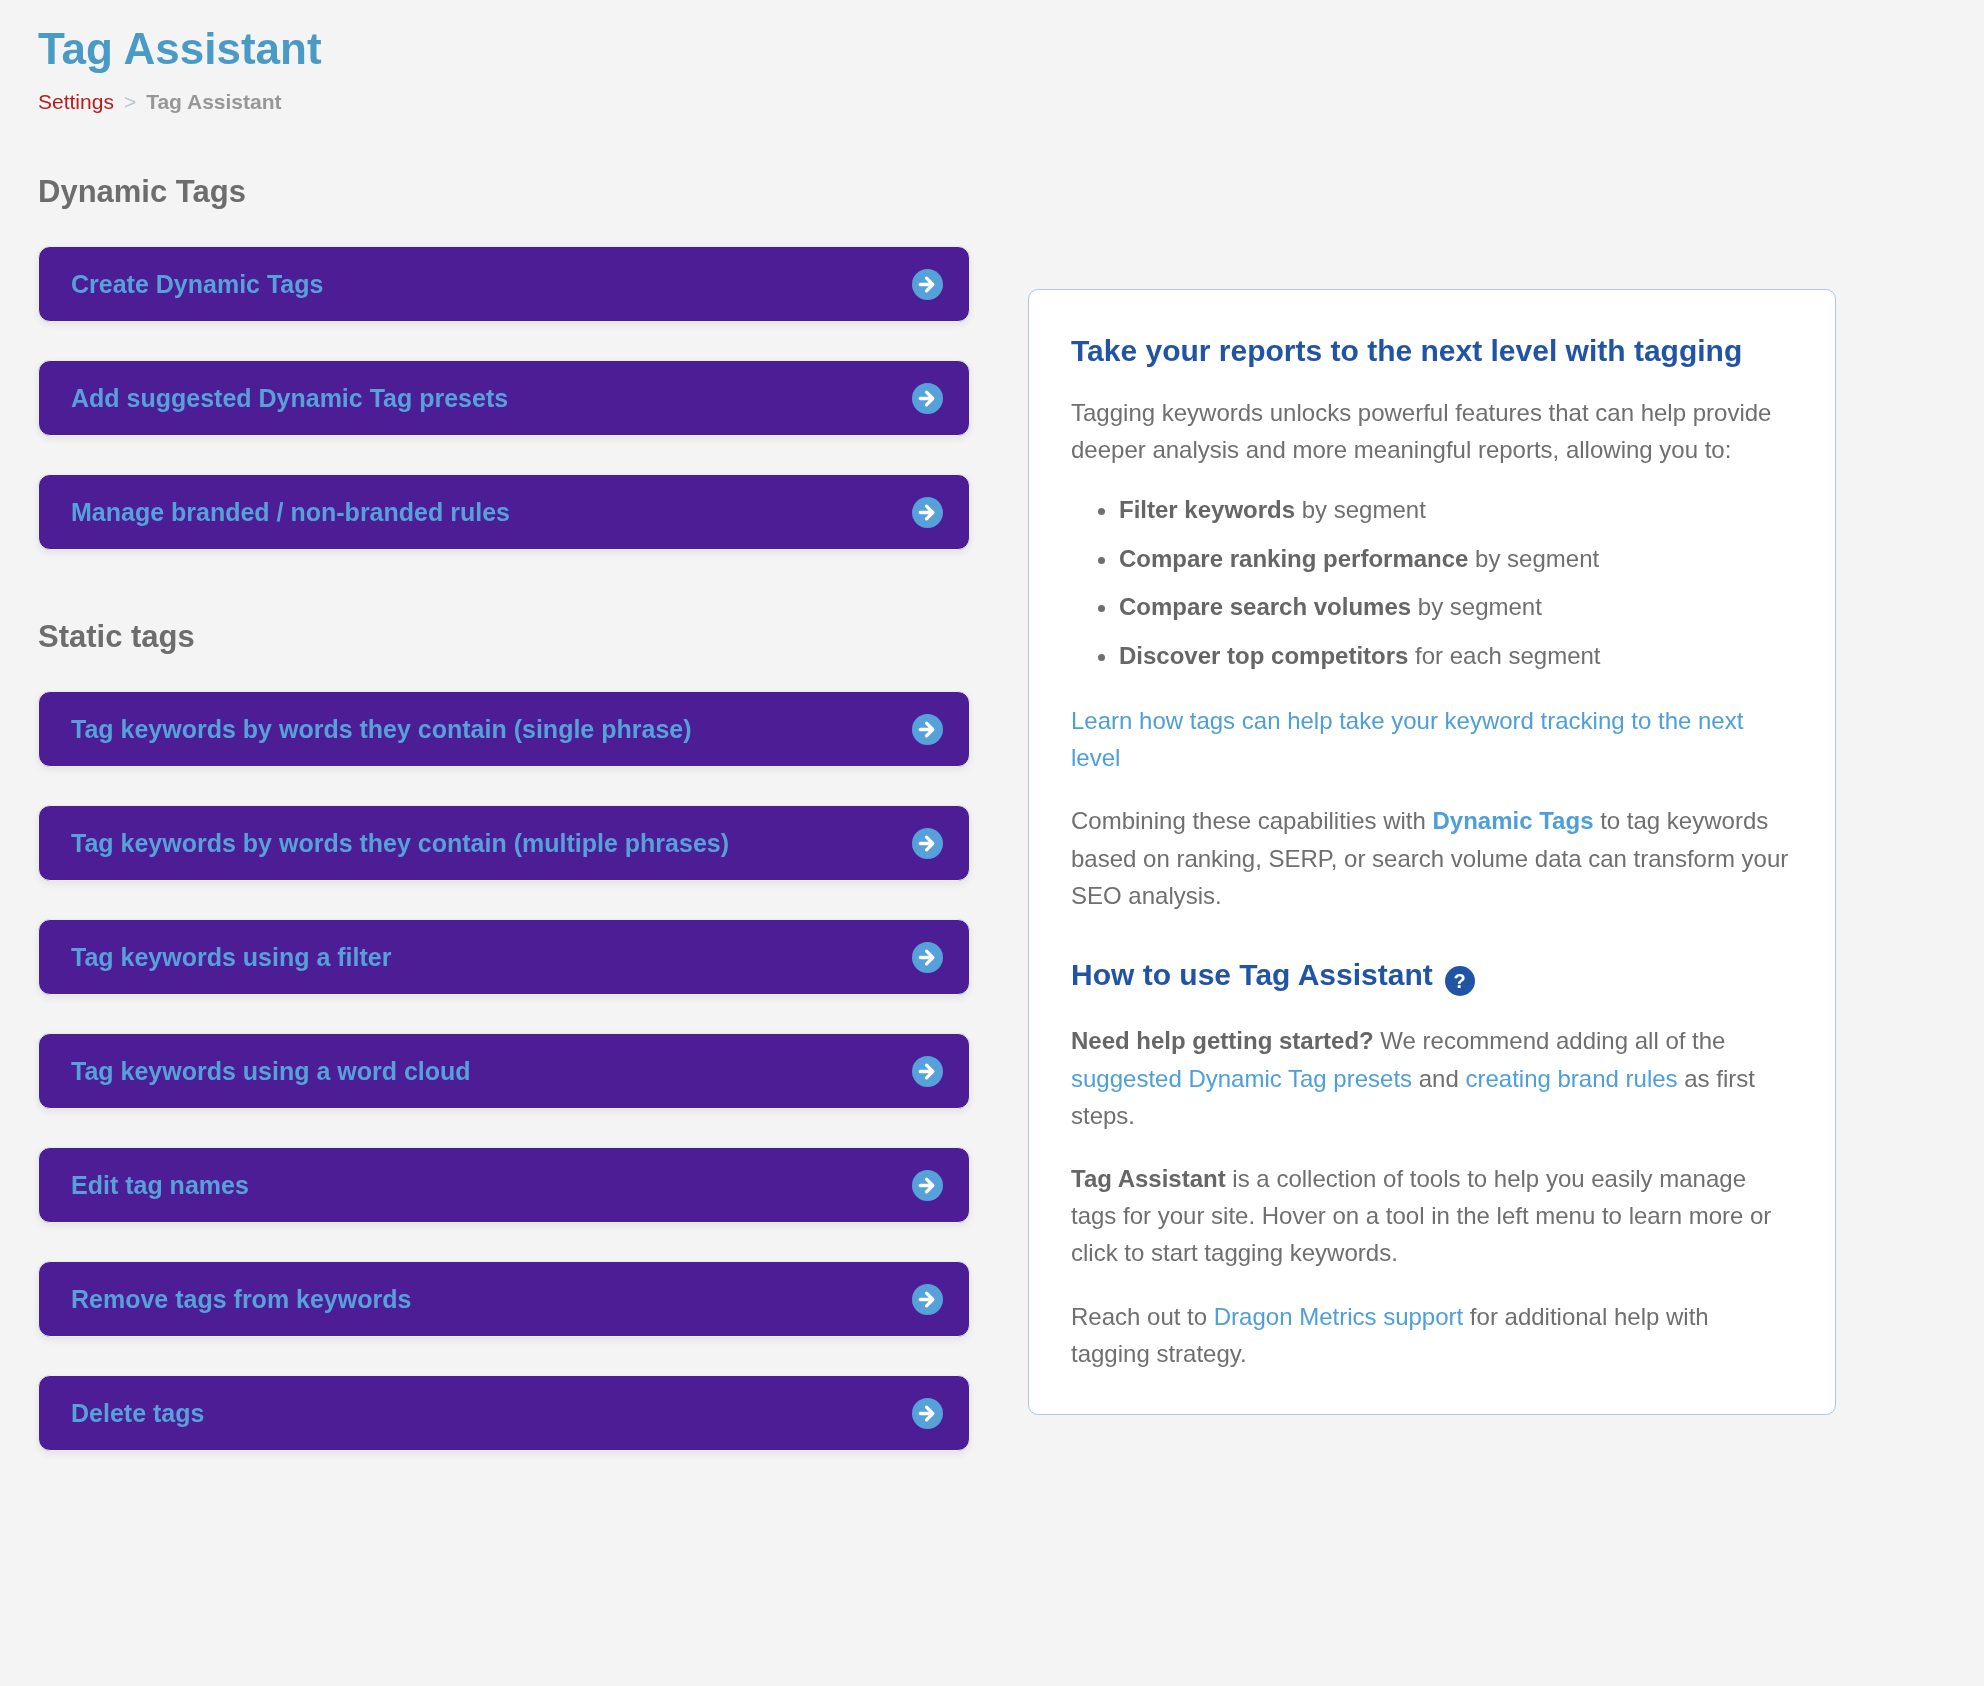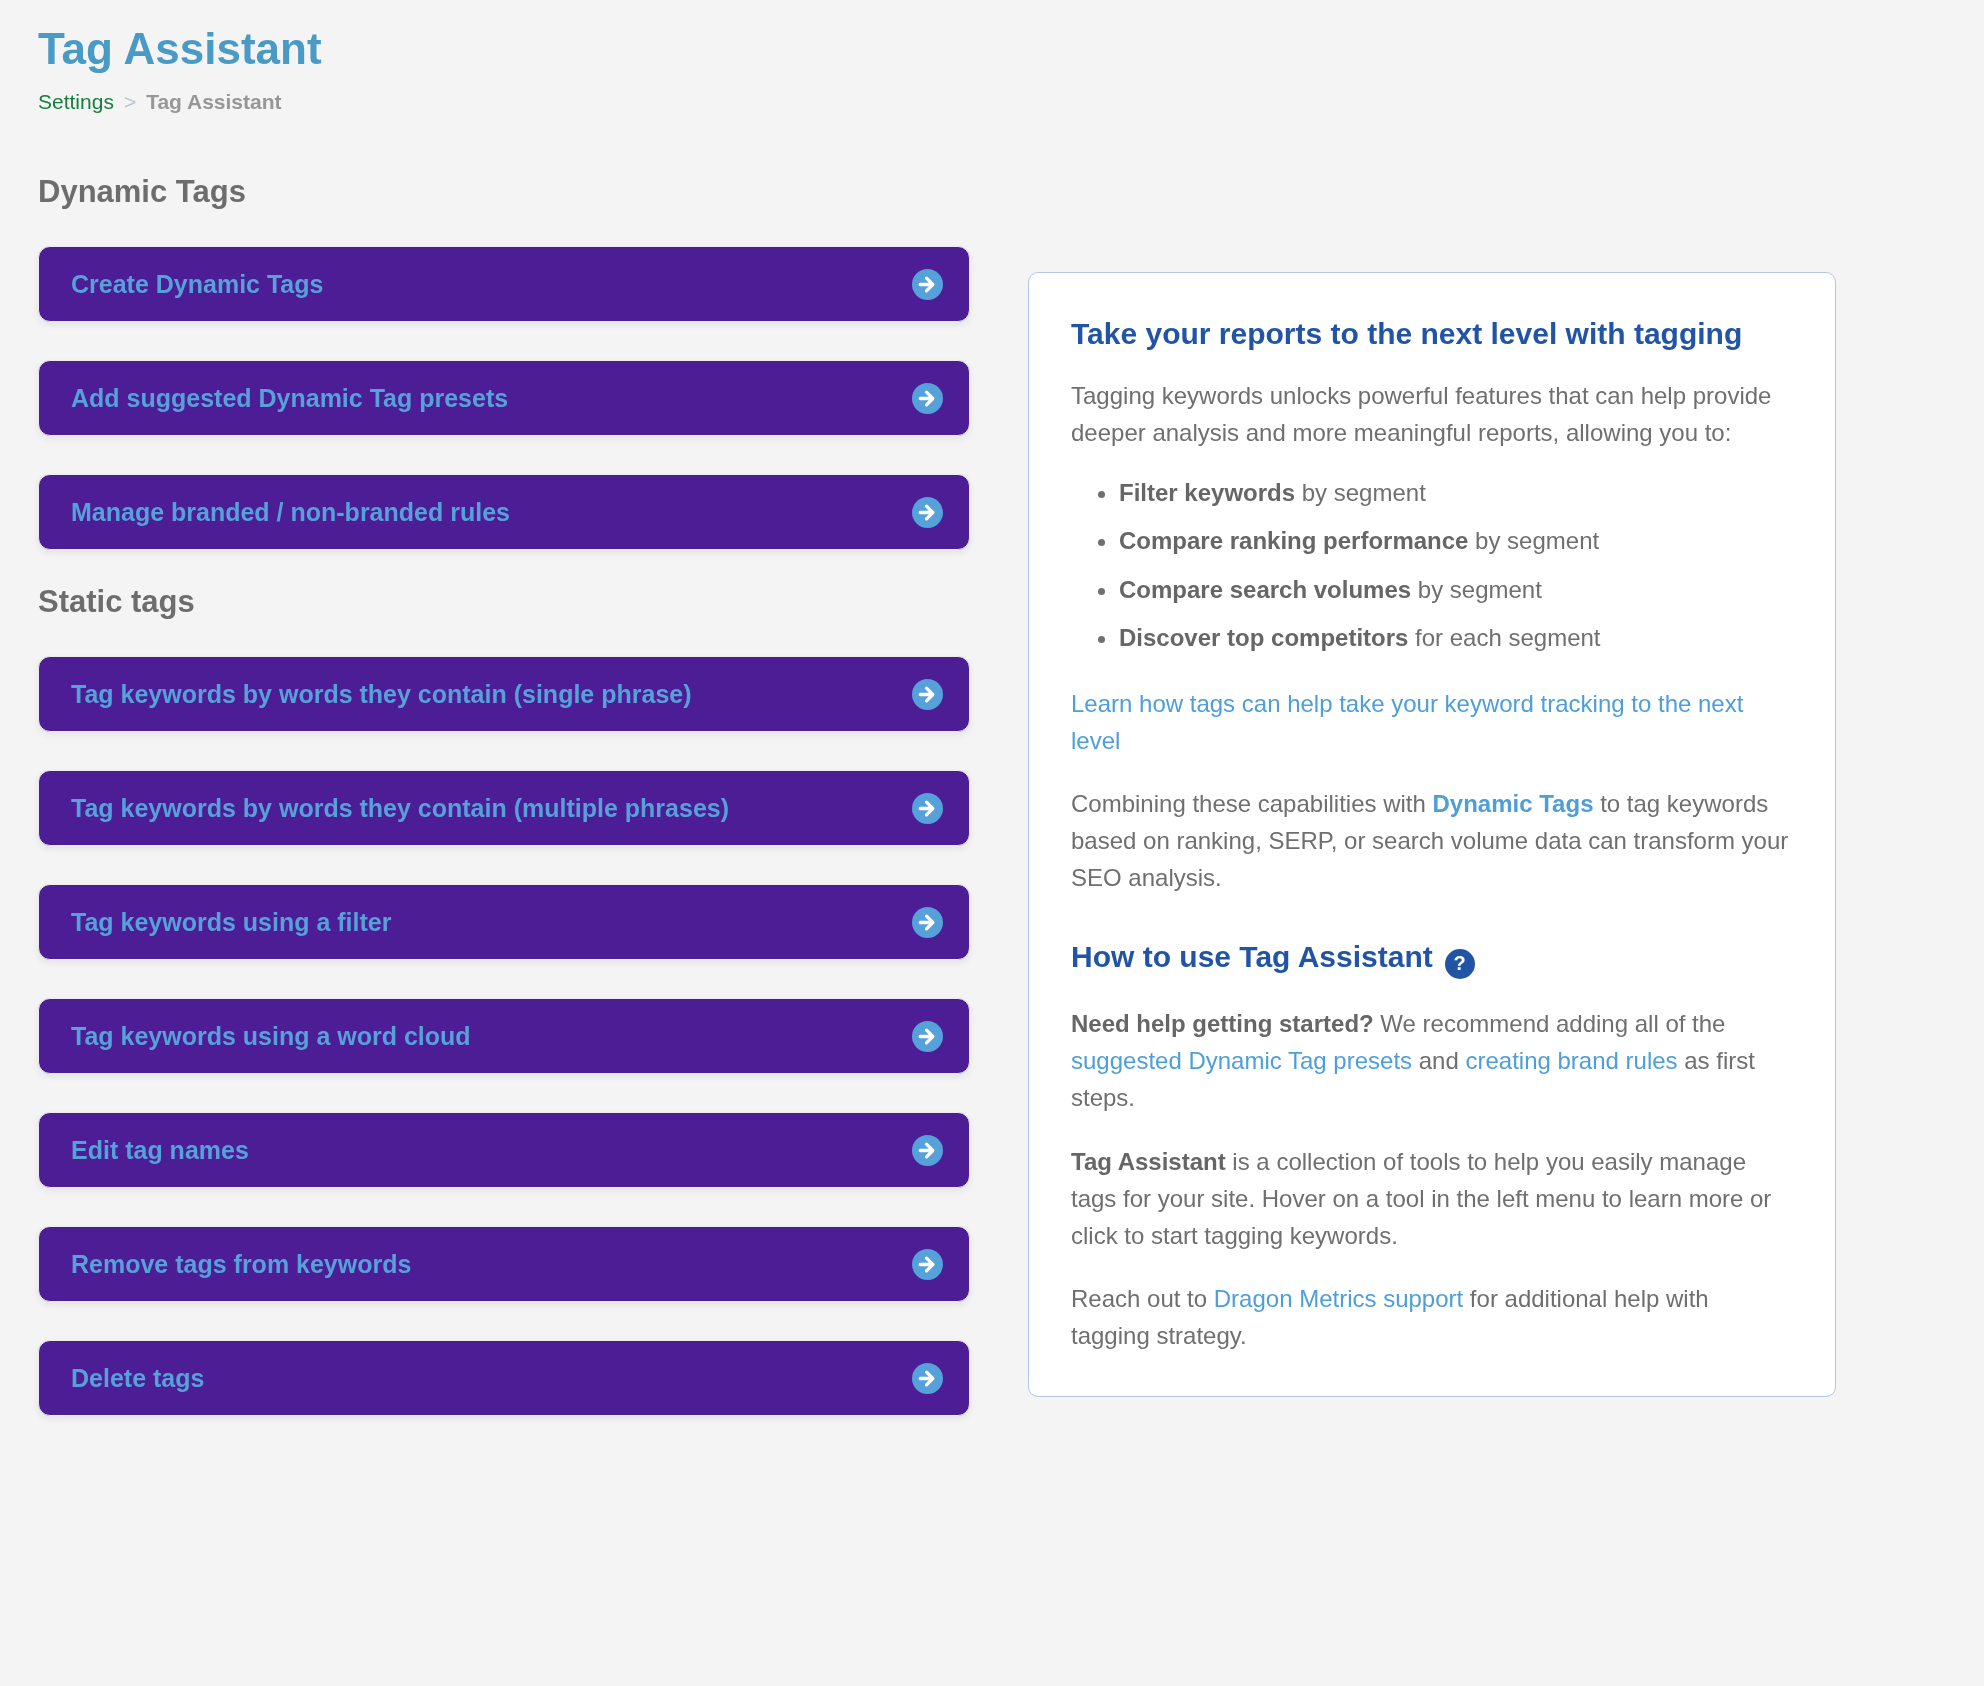--- a/index.html
+++ b/index.html
@@ -11,32 +11,32 @@
     box-sizing:border-box;
   }
   .page { padding:14px 26px 24px 38px; }
 
   h1.page-title {
     margin:10px 0 16px;
     font-size:44px; font-weight:bold;
     color:#4a9ac6;
   }
   .breadcrumb { font-size:21px; color:#a5a5a5; }
-  .breadcrumb .crumb-parent { color:#15803d; cursor:pointer; }
+  .breadcrumb .crumb-parent { color:#b91c1c; cursor:pointer; }
   .breadcrumb .sep { color:#b9c4cc; margin:0 10px; }
   .breadcrumb .crumb-current { color:#979797; font-weight:bold; }
 
   .content { display:flex; align-items:center; margin-top:60px; }
   .left-col { width:932px; flex:none; }
 
   .section-heading {
     font-size:31px; font-weight:bold; color:#6d6d6d;
     margin:0 0 36px;
   }
-  .section-heading.static { margin-top:34px; }
+  .section-heading.static { margin-top:69px; }
 
   .tool-list { display:flex; flex-direction:column; gap:38px; }
   .tool-button {
     display:flex; align-items:center; justify-content:space-between;
     height:76px; background:#4c1d95;
     border:1px solid #ececec; border-radius:12px;
     box-shadow:0 3px 7px rgba(0,0,0,0.07);
     padding:0 26px 0 32px;
     cursor:pointer; box-sizing:border-box;
   }

